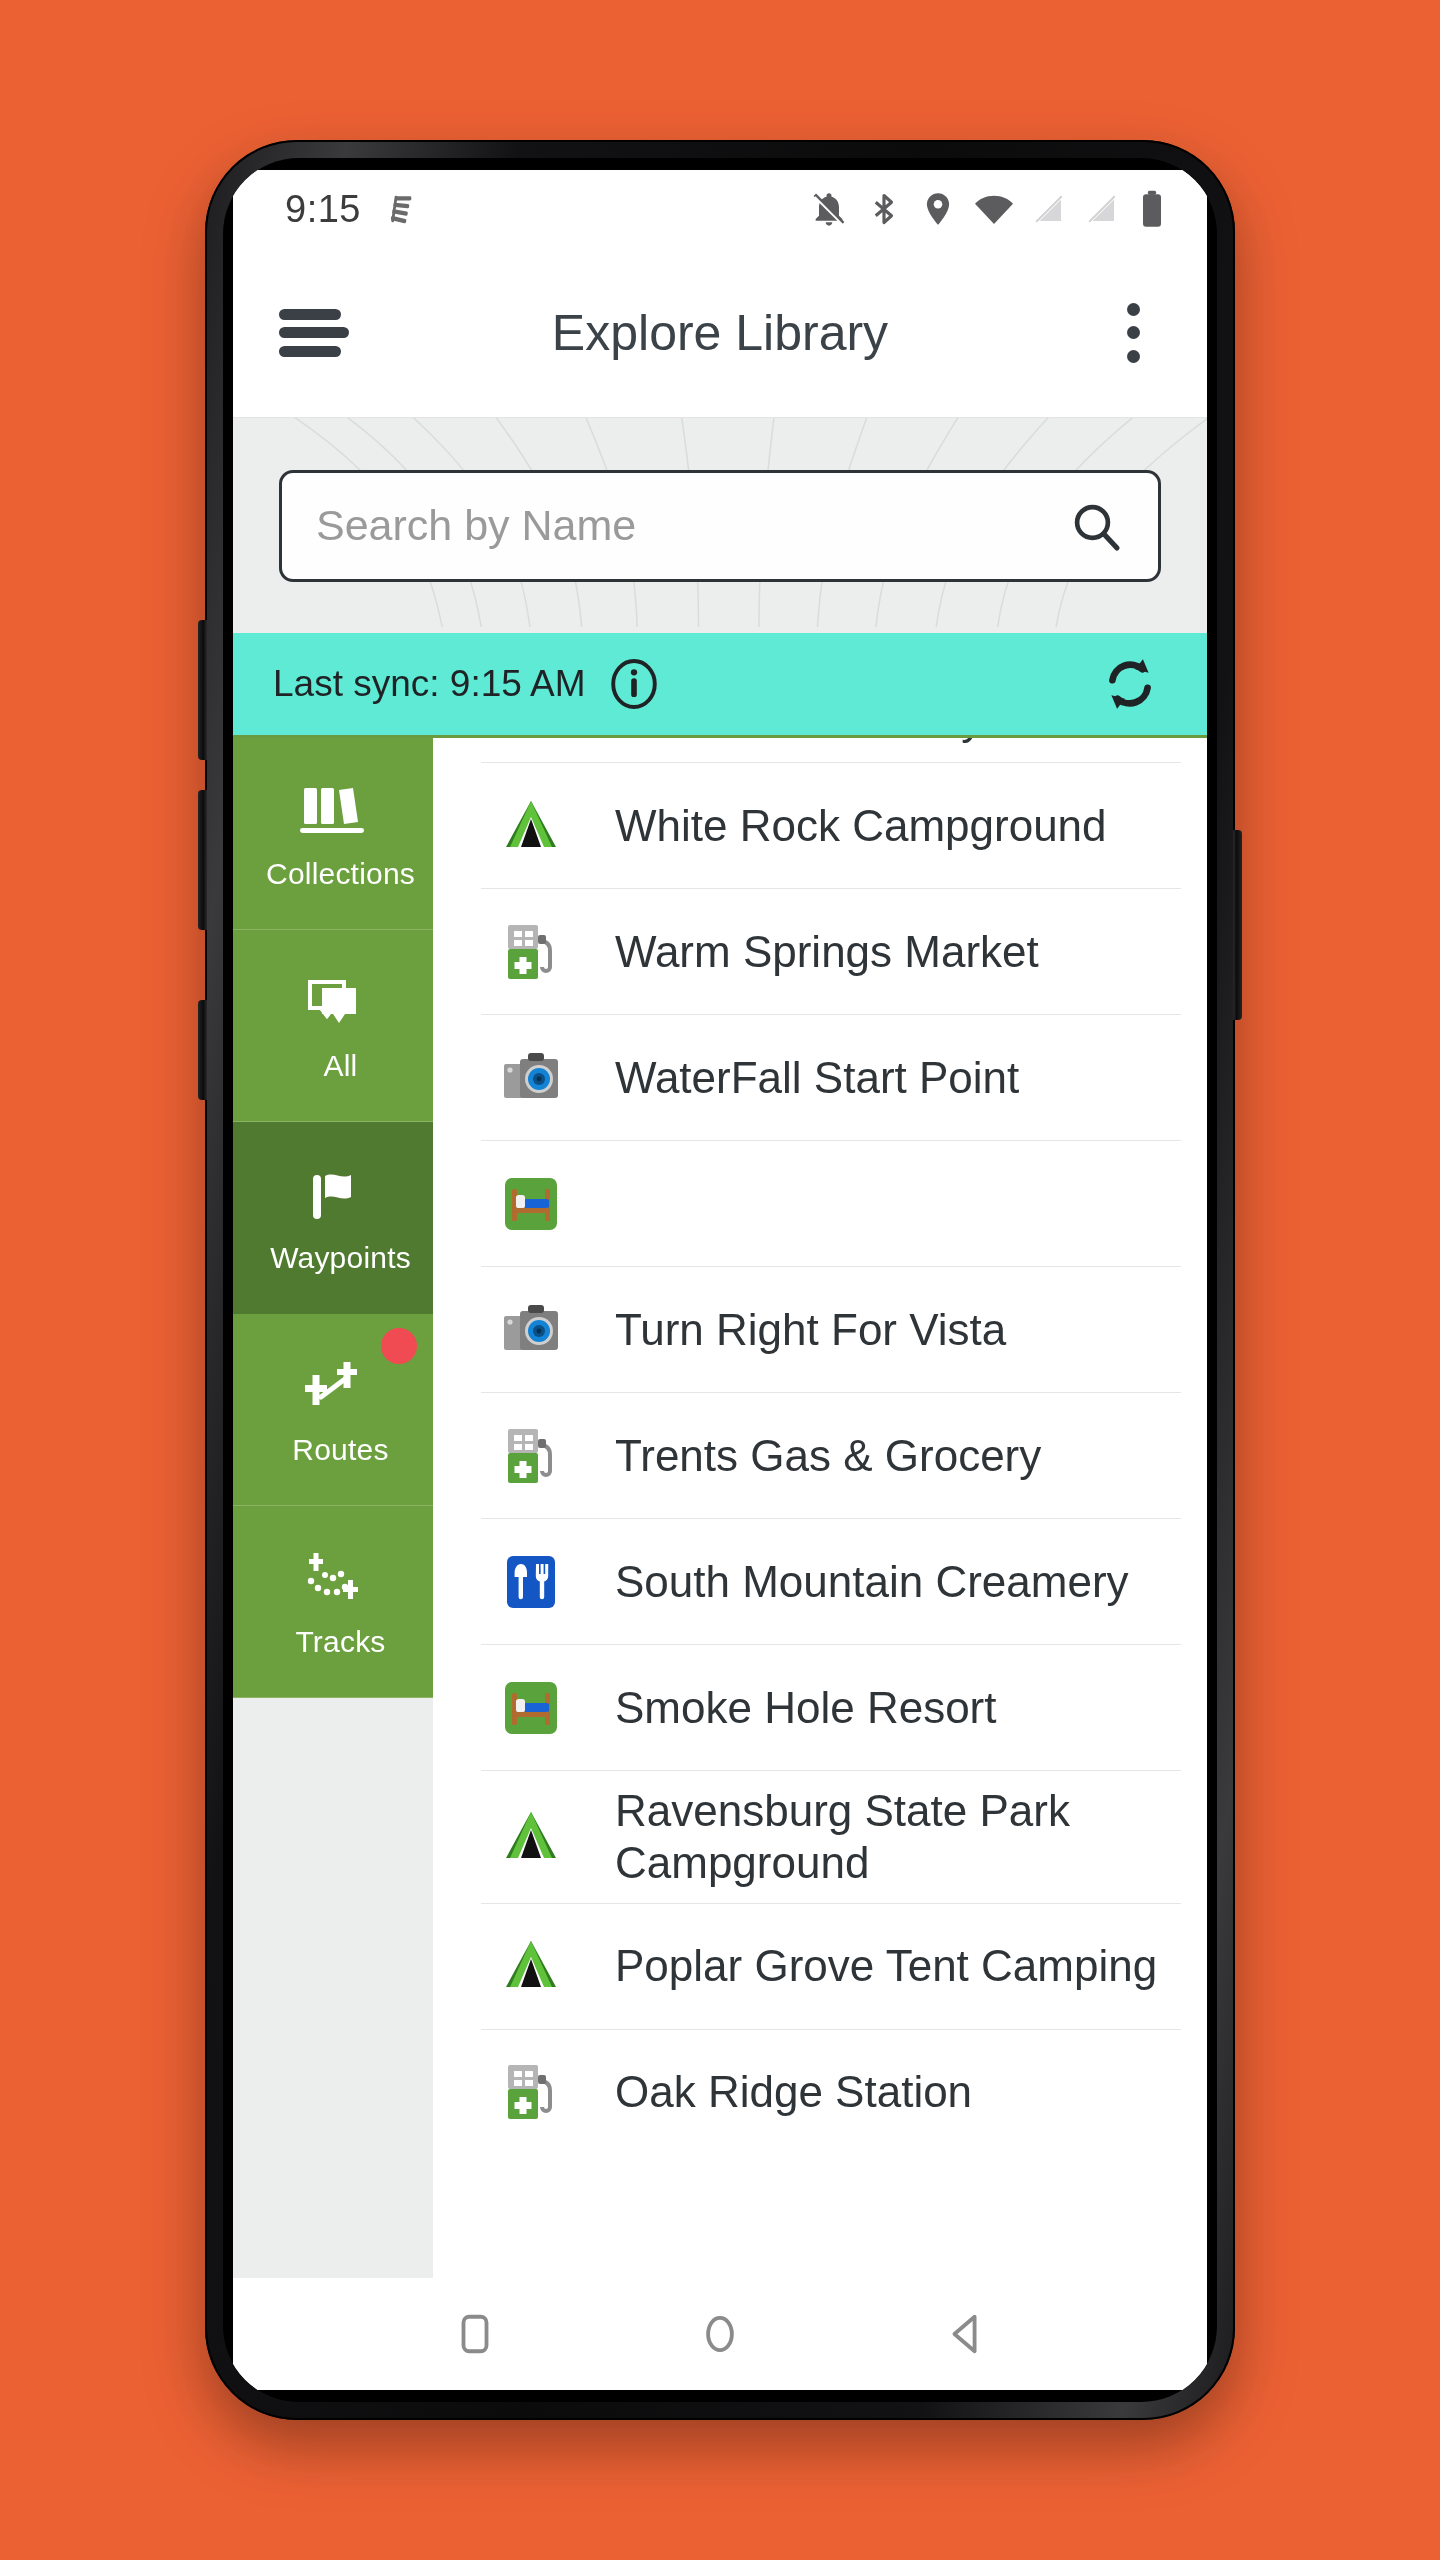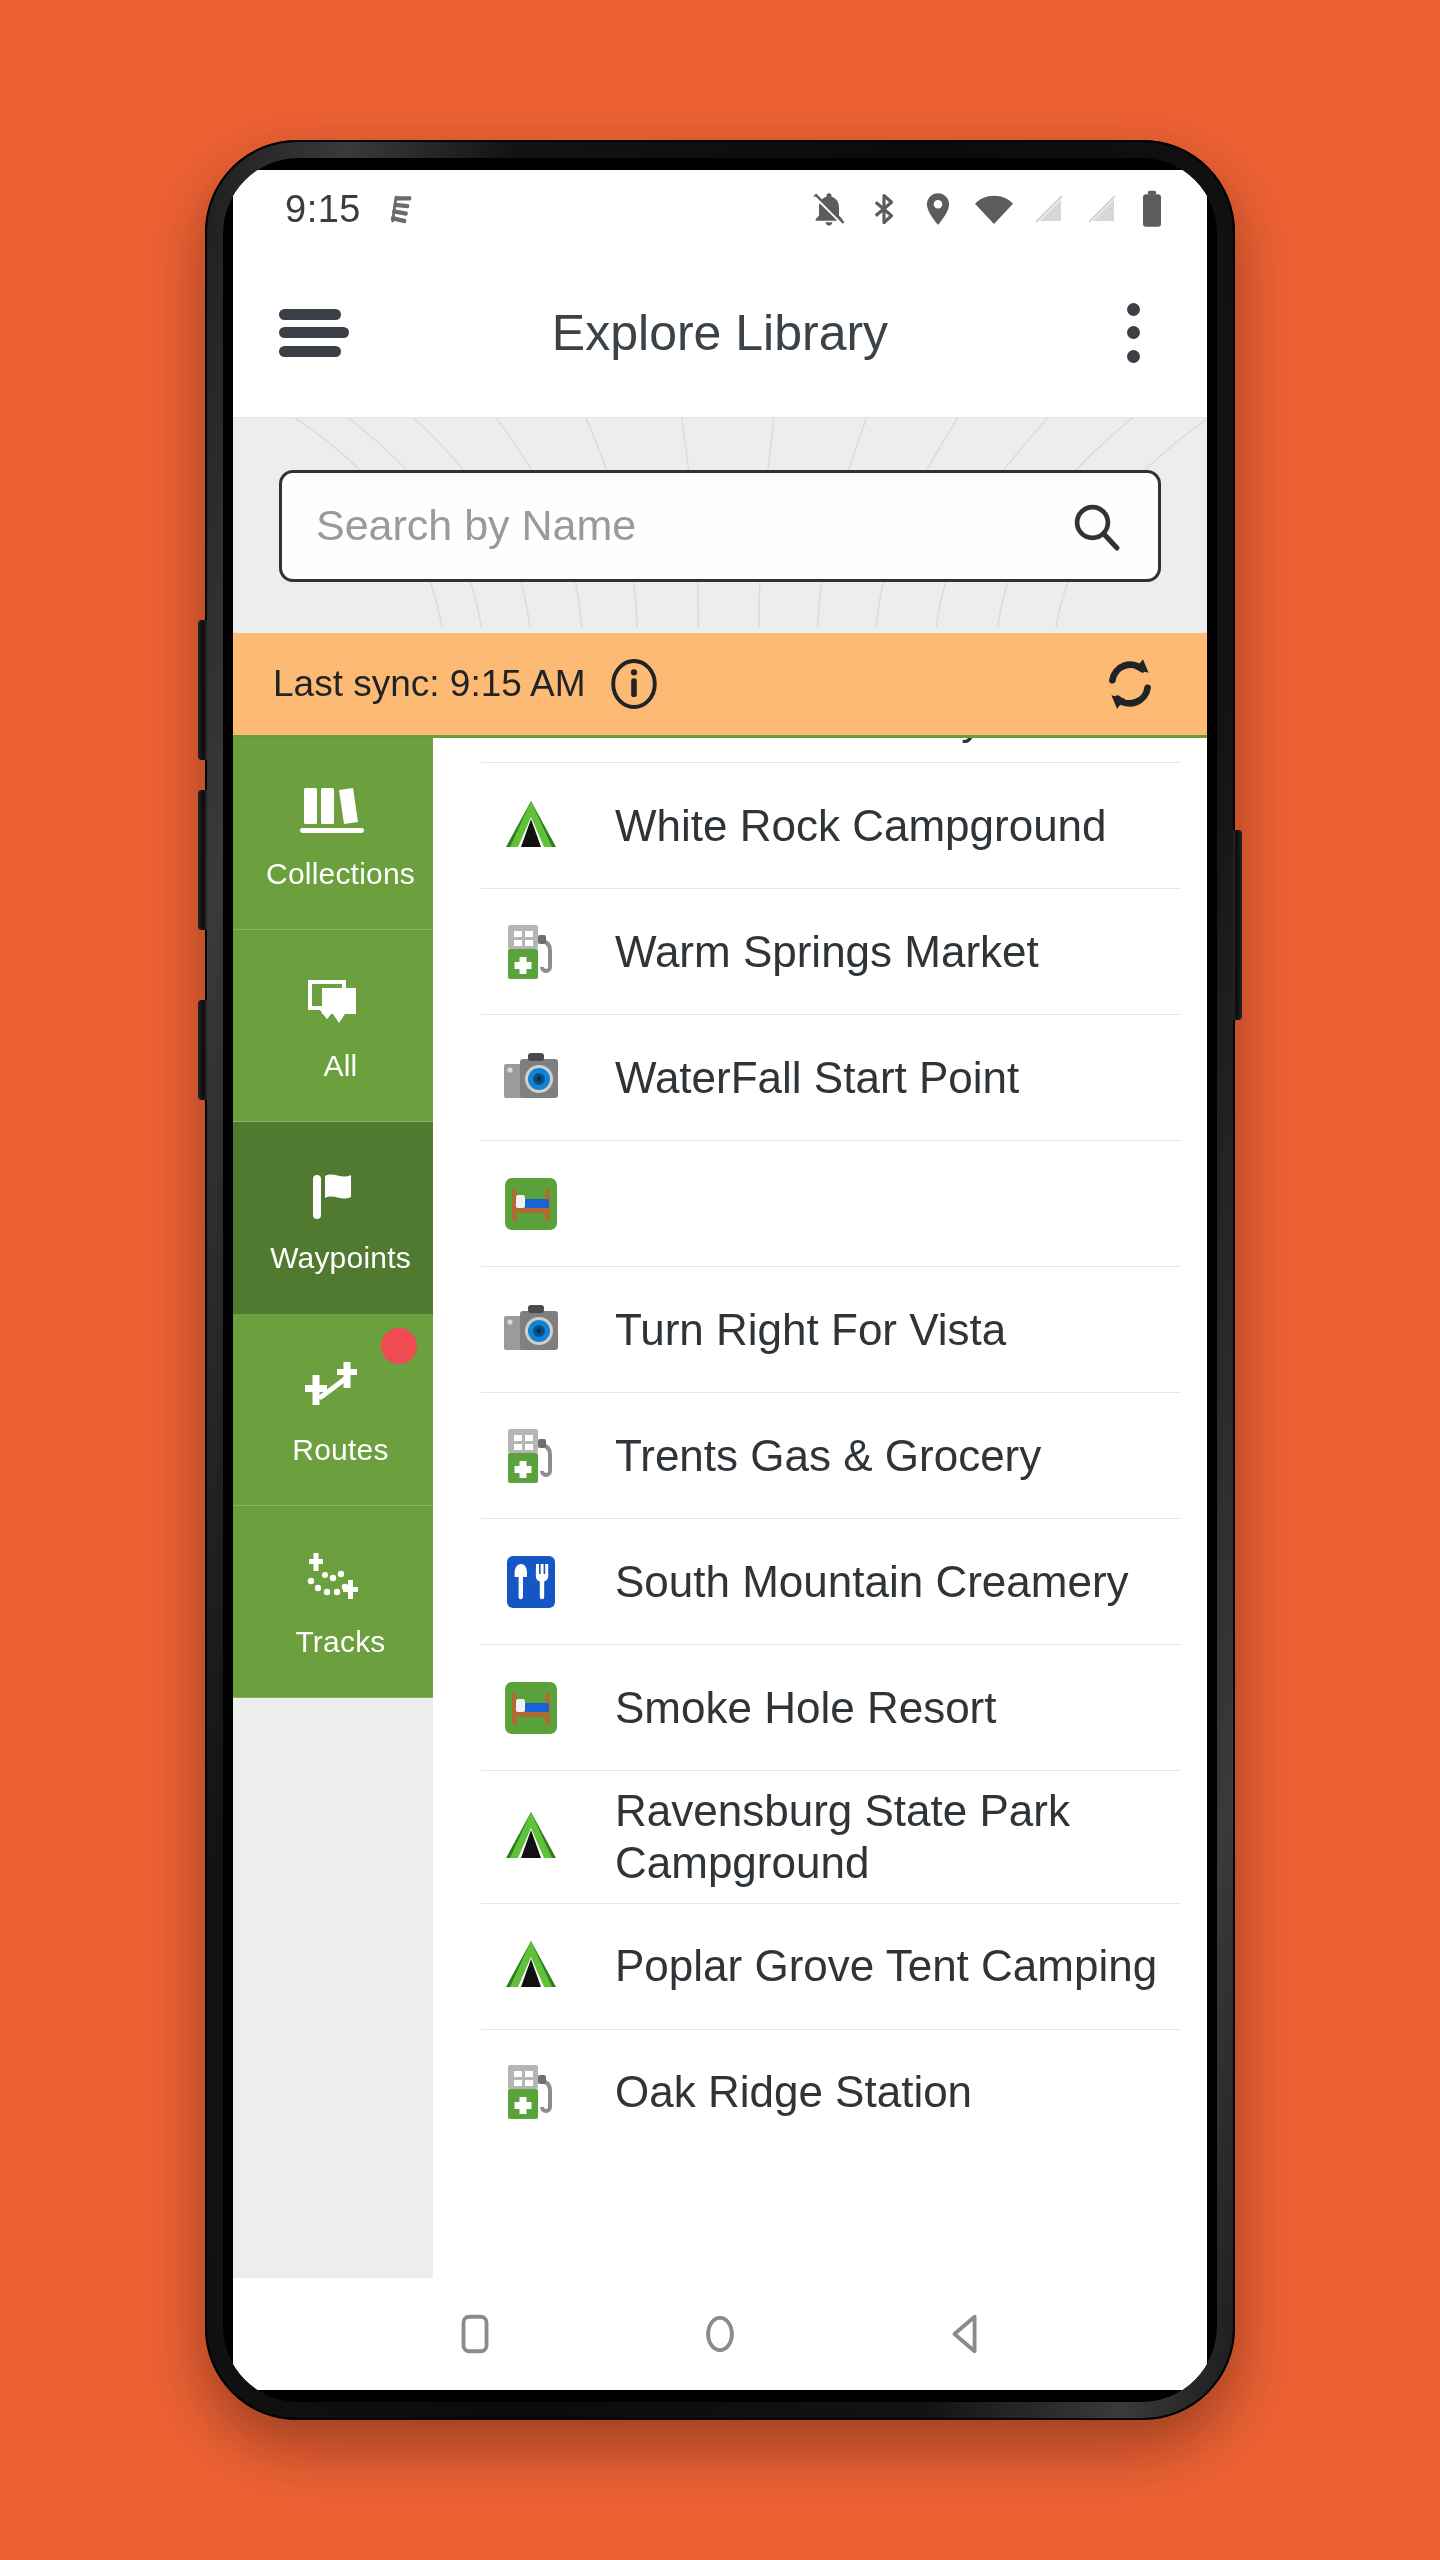--- a/index.html
+++ b/index.html
@@ -162,21 +162,21 @@
     font-family: "Liberation Sans", sans-serif;
     font-size: 43px;
     color: #2e3338;
   }
   #search-input::placeholder { color: #9a9a9a; }
 
   
   #sync-bar {
     height: 105px;
     flex: 0 0 auto;
-    background: #fdba74;
+    background: #5eead4;
     display: flex;
     align-items: center;
     padding: 0 46px 0 40px;
     border-bottom: 3px solid #6b9b3f;
   }
   #sync-text {
     font-size: 37px;
     color: #1f2326;
   }
   #sync-info-icon {

